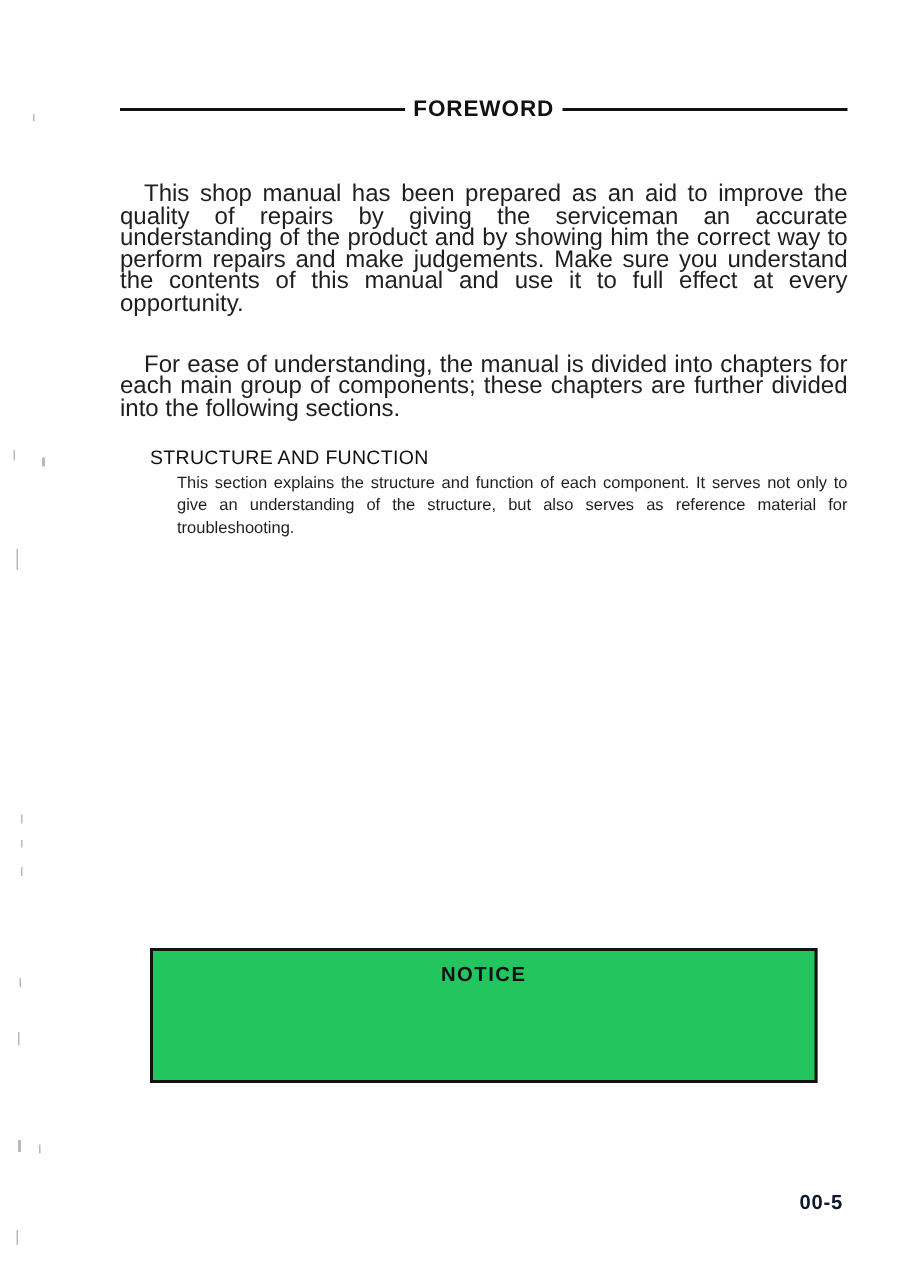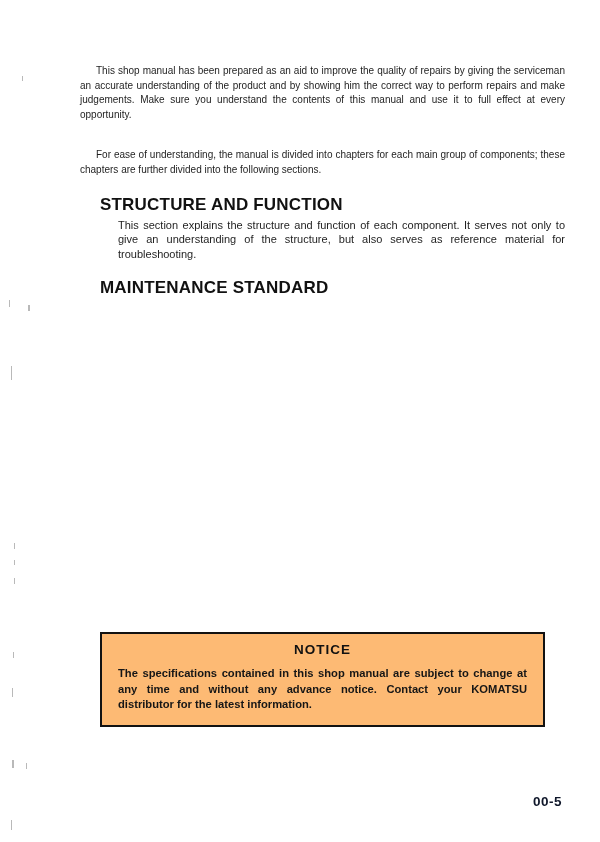--- a/index.html
+++ b/index.html
@@ -38,56 +38,56 @@
     padding: 0 6px;
     font-size: 15px;
     font-weight: bold;
     letter-spacing: 0.6px;
     color: #111;
     white-space: nowrap;
   }
 
   .bodytext p {
     margin: 0;
-    font-size: 10px;
+    font-size: 16px;
     line-height: 14.6px;
     text-align: justify;
     color: #1e1e1e;
   }
   p.first-indent { text-indent: 16px; }
   .p1 { margin-bottom: 26px !important; }
 
   .section {
     margin-top: 17px;
     margin-left: 20px;
   }
   .section h2 {
     margin: 0 0 3px 0;
-    font-size: 17px;
-    font-weight: bold;
+    font-size: 13px;
+    font-weight: normal;
     letter-spacing: 0.2px;
     color: #111;
   }
   .section p {
     margin: 0 0 0 18px;
     font-size: 11px;
     line-height: 14.6px;
     text-align: justify;
     color: #1e1e1e;
   }
 
   .notice {
     position: absolute;
     left: 100px;
     top: 632px;
     width: 445px;
     min-height: 90px;
     border: 2px solid #121212;
     padding: 8px 16px 12px 16px;
-    background: #fdba74;
+    background: #22c55e;
   }
   .notice h2 {
     margin: 0 0 9px 0;
     text-align: center;
     font-size: 13.5px;
     font-weight: bold;
     letter-spacing: 1px;
     color: #111;
   }
   .notice p {
@@ -127,44 +127,47 @@
   .a11 { left: 26px; top: 763px; width: 1px; height: 6px; }
   .a12 { left: 11px; top: 820px; width: 1px; height: 10px; }
 </style>
 </head>
 <body>
 
 <div class="page">
 
   <div class="content">
 
+    <div class="header">
+      <span class="rule"></span>
+      <h1>FOREWORD</h1>
+      <span class="rule"></span>
+    </div>
 
     <div class="bodytext">
       <p class="first-indent p1">This shop manual has been prepared as an aid to improve the quality of repairs by giving the serviceman an accurate understanding of the product and by showing him the correct way to perform repairs and make judgements. Make sure you understand the contents of this manual and use it to full effect at every opportunity.</p>
       <p class="first-indent">For ease of understanding, the manual is divided into chapters for each main group of components; these chapters are further divided into the following sections.</p>
     </div>
 
     <div class="section">
       <h2>STRUCTURE AND FUNCTION</h2>
       <p>This section explains the structure and function of each component. It serves not only to give an understanding of the structure, but also serves as reference material for troubleshooting.</p>
     </div>
 
     <div class="section">
     </div>
 
 
     <div class="section">
-      <h2>MAINTENANCE STANDARD</h2>
     </div>
 
   </div>
 
   <div class="notice">
     <h2>NOTICE</h2>
-    <p>The specifications contained in this shop manual are subject to change at any time and without any advance notice. Contact your KOMATSU distributor for the latest information.</p>
   </div>
 
   <div class="page-number">00-5</div>
 
   <div class="artifact a1"></div>
   <div class="artifact a2"></div>
   <div class="artifact a3"></div>
   <div class="artifact a4"></div>
   <div class="artifact a5"></div>
   <div class="artifact a6"></div>

